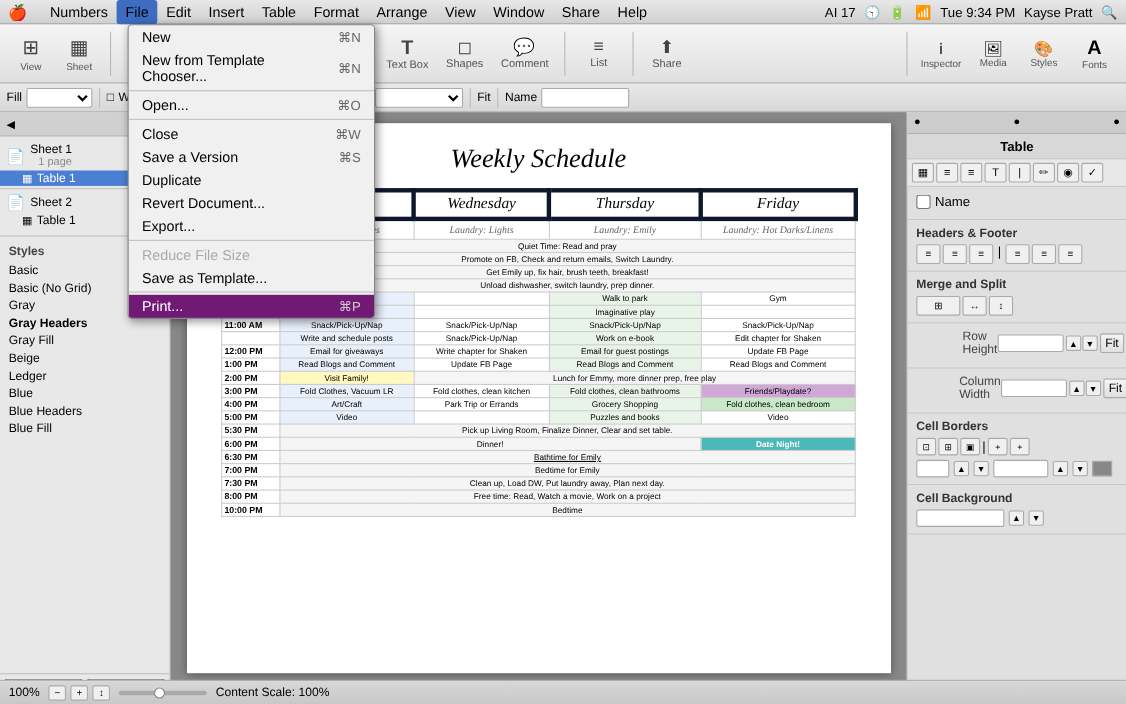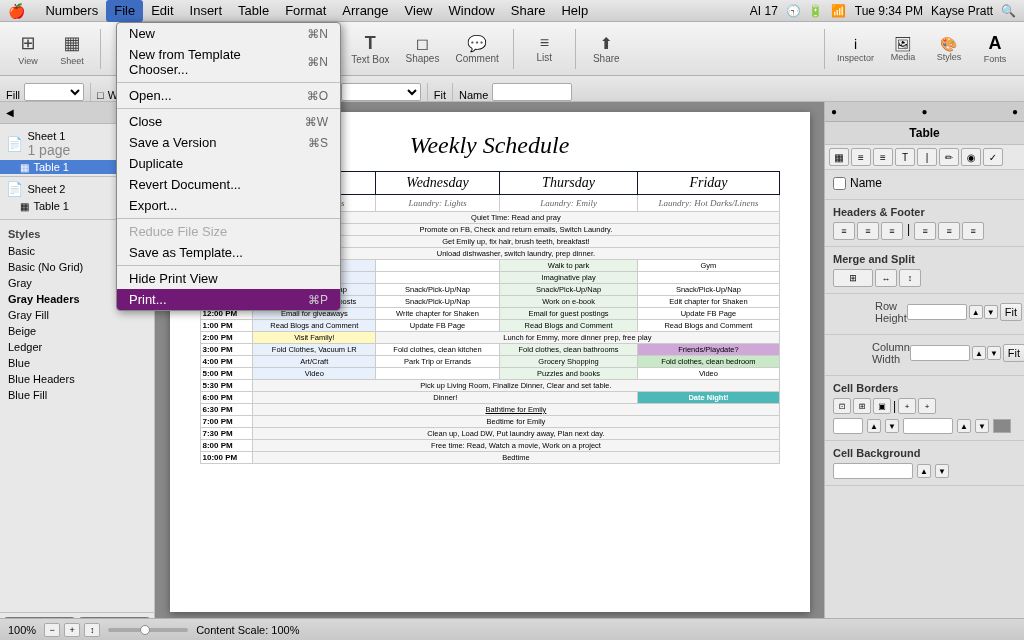--- a/index.html
+++ b/index.html
@@ -124,21 +124,21 @@
       font-size: 14px;
     }
     .toolbar-right-btn .label {
       font-size: 9px;
       color: #555;
     }
 
     
     .format-bar {
       display: flex;
-      align-items: flex-end;
+      align-items: center;
       background: linear-gradient(to bottom, #e8e8e8, #d8d8d8);
       height: 26px;
       padding: 0 6px;
       border-bottom: 1px solid #b8b8b8;
       gap: 4px;
       font-size: 11px;
     }
     .format-bar select, .format-bar input {
       height: 18px;
       font-size: 11px;
@@ -269,21 +269,21 @@
       font-size: 8px;
     }
     .schedule-table th {
       background: white;
       padding: 3px 4px;
       text-align: center;
       font-size: 14px;
       font-style: italic;
       font-family: 'Georgia', serif;
       font-weight: normal;
-      border: 1px solid #0f172a;
+      border: 4px solid #0f172a;
     }
     .schedule-table th.time-col {
       font-size: 10px;
       font-style: normal;
     }
     .schedule-table td {
       border: 1px solid #ccc;
       padding: 1px 3px;
       text-align: center;
       font-size: 7.5px;
@@ -646,21 +646,21 @@
     <div class="sidebar-header">
       <span style="font-size:10px;">◀</span>
       <span style="font-size:11px;"></span>
       <span style="font-size:10px;">+</span>
     </div>
     <div class="sidebar-sheets">
       <div class="sidebar-sheet-item">
         <span style="font-size:14px;">📄</span>
         <div>
           <div style="font-size:11px;">Sheet 1</div>
-          <div style="font-size:14px;color:#888;">1 page</div>
+          <div style="font-size:10px;color:#888;text-align:right;">1 page</div>
         </div>
       </div>
       <div class="sidebar-table-item selected">
         <span style="font-size:10px;">▦</span>
         <span>Table 1</span>
       </div>
       <div class="sidebar-divider"></div>
       <div class="sidebar-sheet-item">
         <span style="font-size:14px;">📄</span>
         <div style="font-size:11px;">Sheet 2</div>
@@ -977,24 +977,20 @@
   <div class="menu-divider"></div>
   <div class="menu-item disabled">
     <span>Reduce File Size</span>
     <span class="shortcut"></span>
   </div>
   <div class="menu-item">
     <span>Save as Template...</span>
     <span class="shortcut"></span>
   </div>
   <div class="menu-divider"></div>
-  <div class="menu-item">
-    <span>Hide Print View</span>
-    <span class="shortcut"></span>
-  </div>
   <div class="menu-item active">
     <span>Print...</span>
     <span class="shortcut">⌘P</span>
   </div>
 </div>
 
 <div class="status-bar">
   <div class="zoom-controls">
     <span>100%</span>
   </div>

